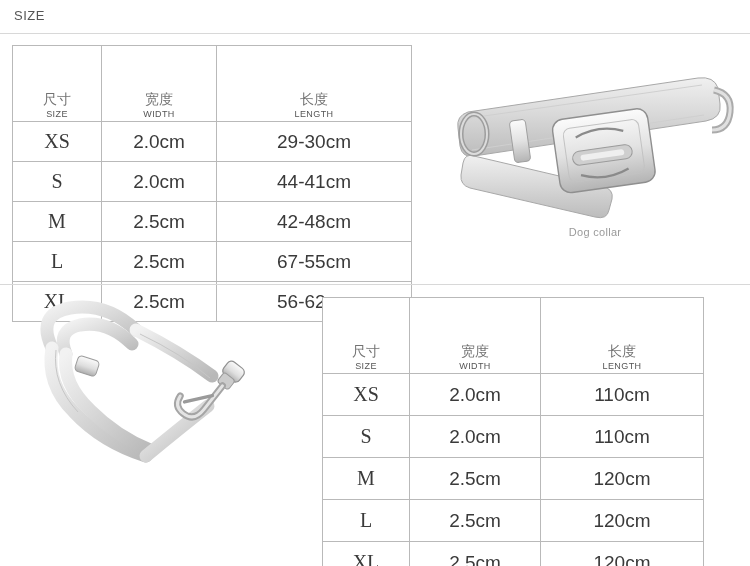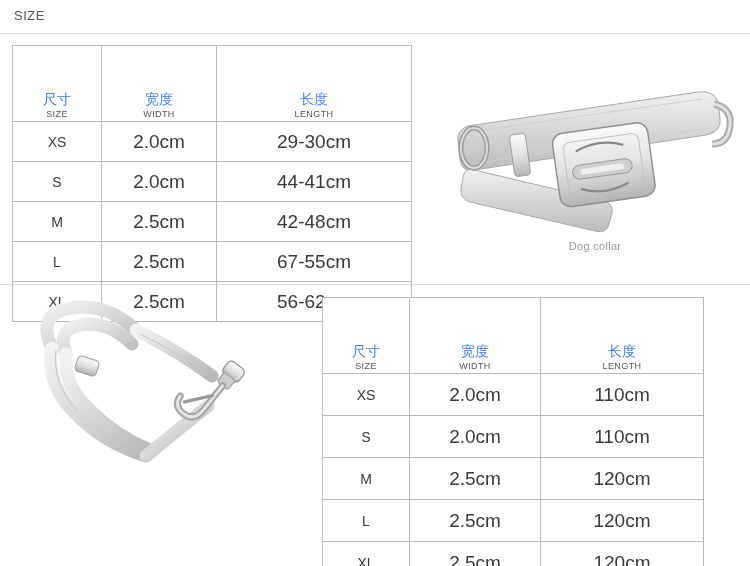--- a/index.html
+++ b/index.html
@@ -63,32 +63,33 @@
     text-align: center;
     vertical-align: middle;
     font-weight: normal;
     color: #3a3a3a;
     background: #ffffff;
   }
   .hdr-cn {
     display: block;
     font-size: 14px;
     line-height: 17px;
-    color: #3b82f6;
+    color: #737373;
     margin-top: 44px;
   }
   .hdr-en {
     display: block;
     font-size: 9px;
     line-height: 12px;
     letter-spacing: 0.4px;
     color: #555555;
   }
   .cell-size {
-    font-size: 14px;
+    font-size: 20px;
+    font-family: Liberation Serif, serif;
   }
   .cell-val {
     font-size: 19px;
   }
 
   
   #table-collar {
     left: 12px;
     top: 45px;
   }
@@ -117,21 +118,21 @@
     position: absolute;
     width: 100%;
     text-align: center;
     font-size: 11px;
     color: #9a9a9a;
     letter-spacing: 0.3px;
   }
 
   #figure-collar {
     left: 452px;
-    top: 74px;
+    top: 60px;
     width: 286px;
     height: 185px;
     text-decoration: underline;
   }
   #figure-collar .figure-caption {
     top: 166px;
   }
 
   #figure-leash {
     left: 22px;

